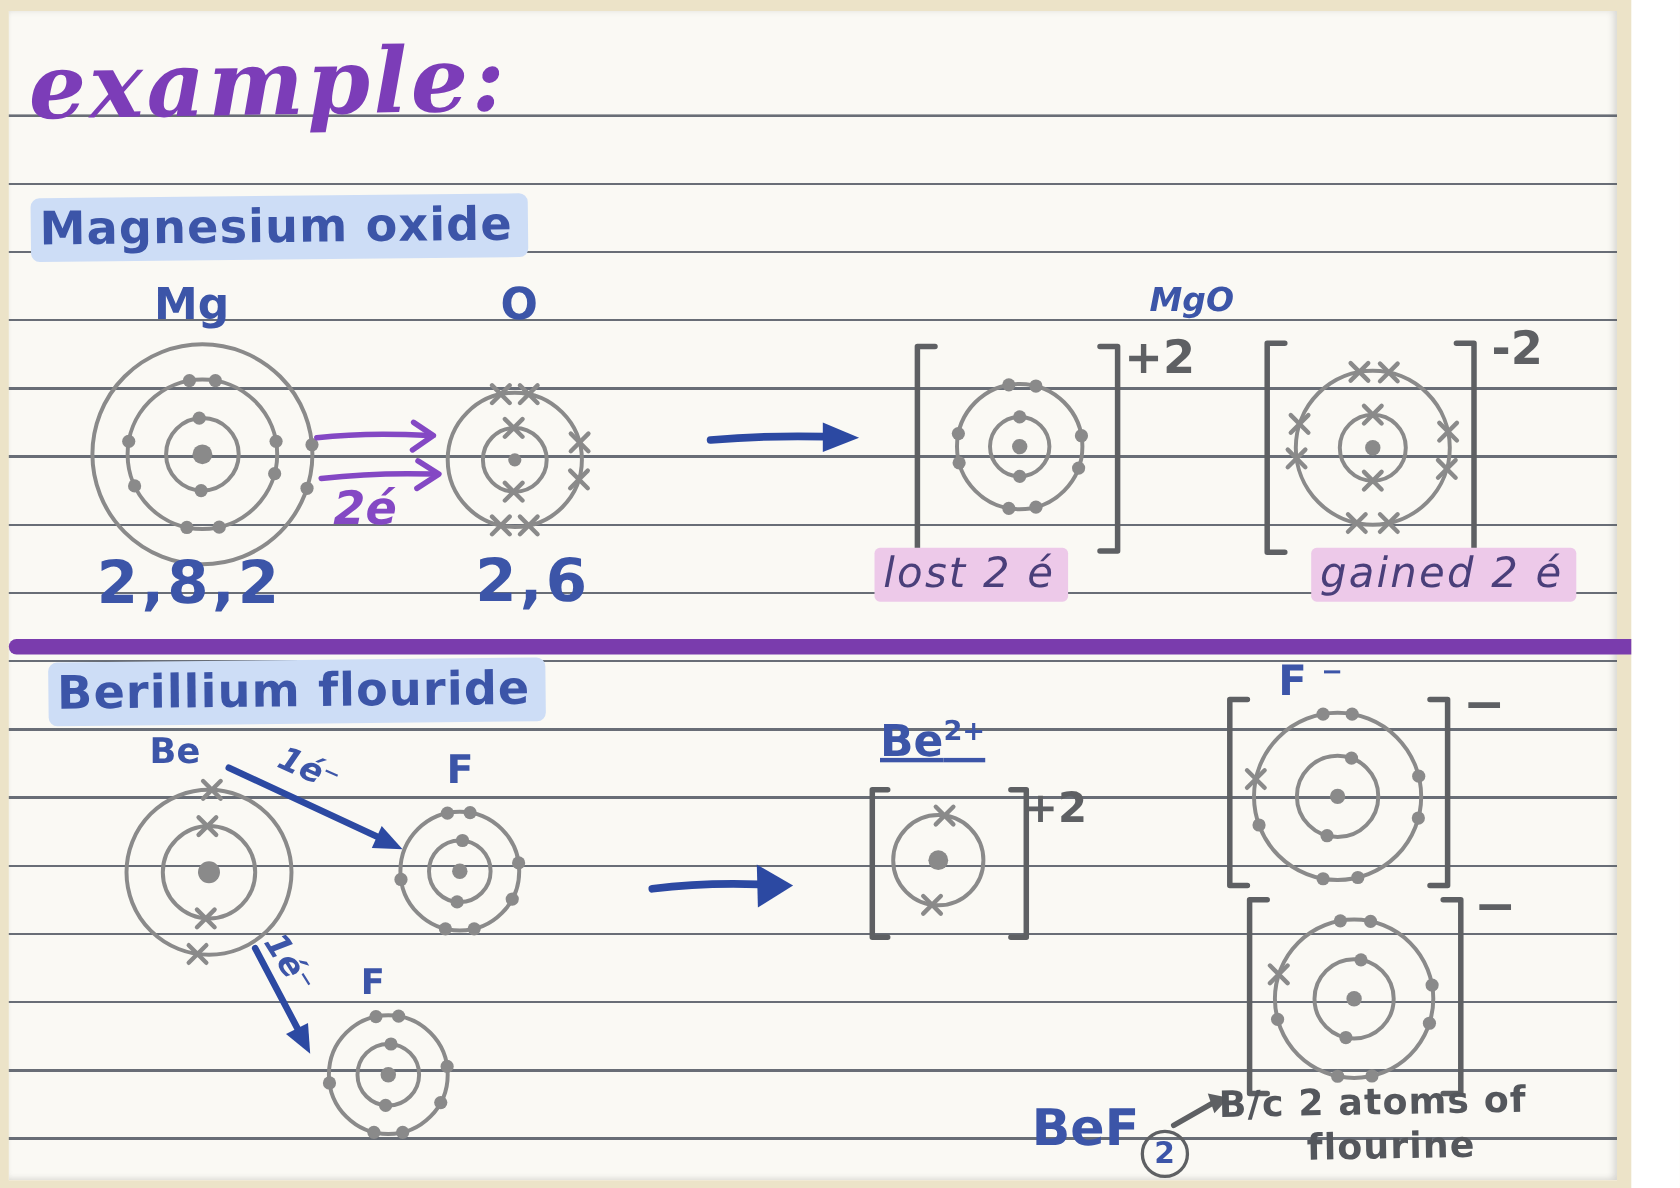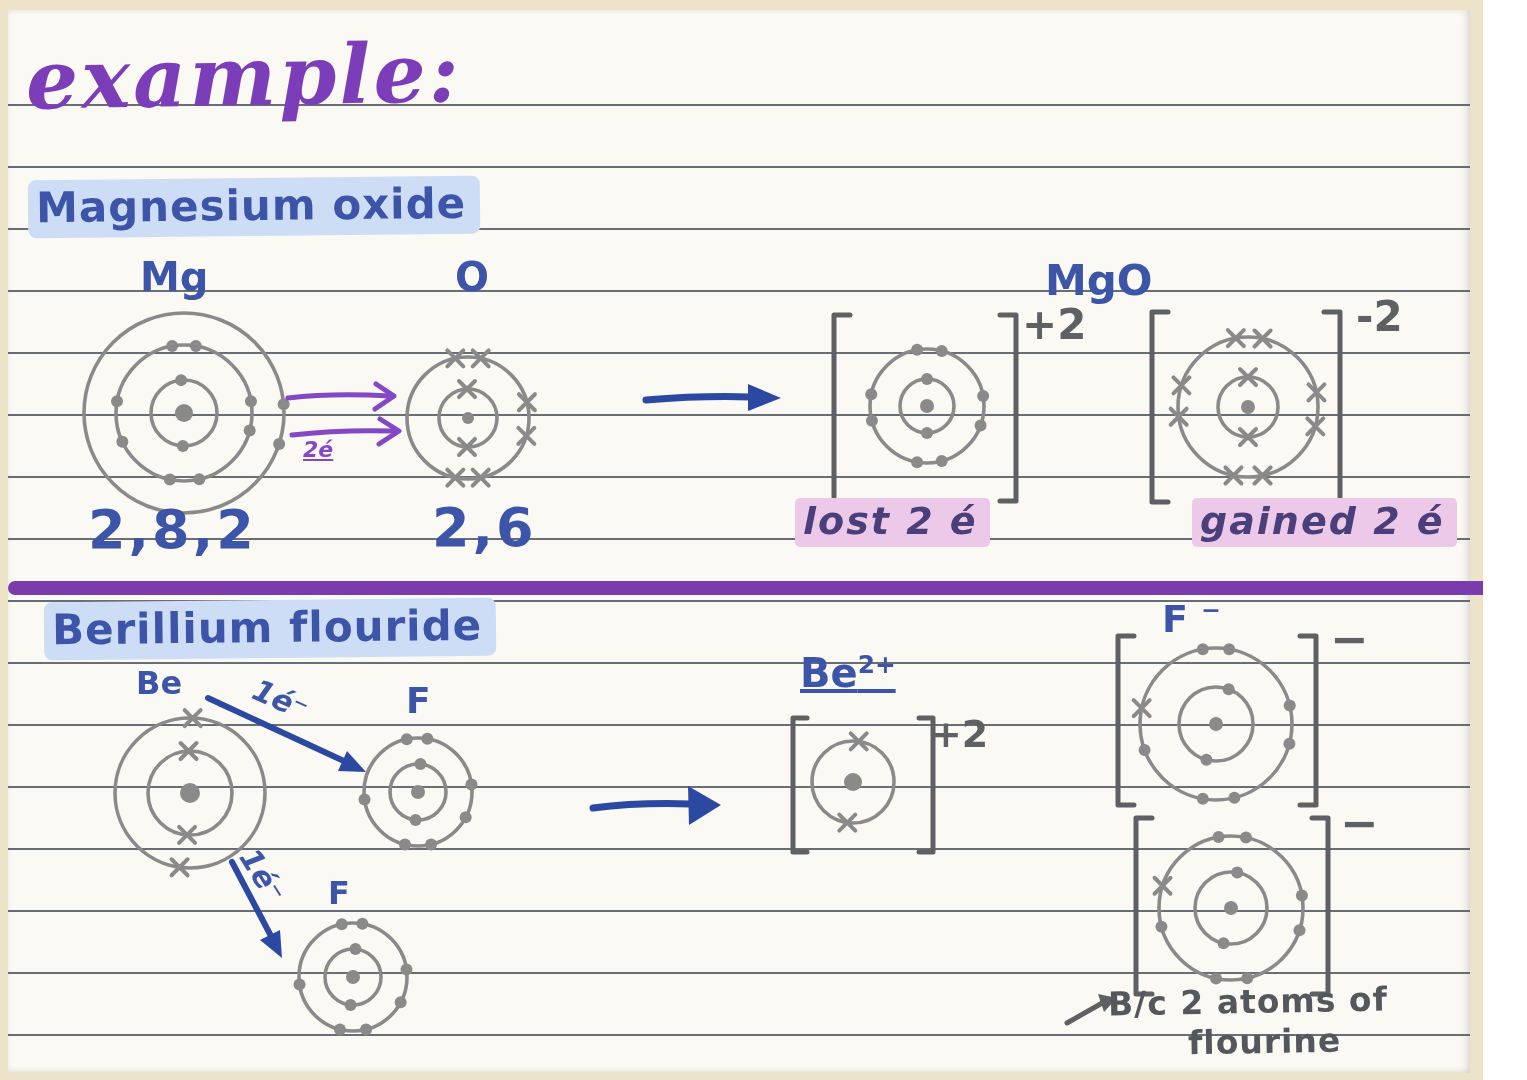--- a/index.html
+++ b/index.html
@@ -12,21 +12,21 @@
         opacity:.85;}
   .abs{position:absolute;}
   .script-title{font-family:"DejaVu Serif",serif;font-style:italic;font-weight:bold;
         font-size:82px;color:var(--ink_purple);letter-spacing:3px;transform:rotate(-1deg);}
   .hl-heading{display:inline-block;background:var(--highlight_blue);color:var(--ink_blue);
         font-size:42px;font-weight:bold;letter-spacing:1px;padding:3px 14px 6px 8px;
         border-radius:8px;transform:rotate(-0.6deg);}
   .ink{color:var(--ink_blue);font-weight:bold;}
   .pencil-text{color:var(--pencil_dark);font-weight:bold;}
   .pink-note{display:inline-block;background:var(--highlight_pink);color:var(--note_ink);
-        font-size:38px;font-weight:bold;font-style:italic;letter-spacing:2px;
+        font-size:38px;font-weight:normal;font-style:italic;letter-spacing:2px;
         padding:1px 12px 4px 8px;border-radius:5px;}
   .divider{background:var(--divider);border-radius:7px;}
   .charge{font-size:42px;}
   .cfg{font-size:54px;letter-spacing:3px;}
   .elem{font-size:40px;}
   .e-label{font-size:30px;font-style:italic;}
   sup{font-size:62%;}
   svg{overflow:visible;}
   svg path,svg line{fill:none;stroke-linecap:round;stroke-linejoin:round;}
   .p-stroke{stroke:var(--arrow_purple);}
@@ -70,21 +70,21 @@
       <circle cx="106" cy="110" r="9" fill="#8a8a8a"></circle>
     </svg>
   <div class="abs ink cfg" style="left:88px;top:498px;">2,8,2</div>
 
   <svg class="abs" style="left:282px;top:378px;" width="130" height="72">
     <path class="p-stroke" stroke-width="5" d="M6 20 C40 16,75 16,108 18"></path>
     <path class="p-stroke" stroke-width="5" d="M94 6 L112 18 L93 31"></path>
     <path class="p-stroke" stroke-width="5" d="M10 57 C45 53,80 52,112 53"></path>
     <path class="p-stroke" stroke-width="5" d="M98 41 L117 53 L97 66"></path>
   </svg>
-  <div class="abs e-label" style="left:303px;top:437px;color:var(--arrow_purple);font-size:22px;font-weight:bold;text-decoration:underline;">2é</div>
+  <div class="abs e-label" style="left:303px;top:437px;color:var(--arrow_purple);font-size:42px;font-weight:bold;">2é</div>
 
   <div class="abs ink elem" style="left:455px;top:254px;">O</div>
   <svg class="abs" style="left:395px;top:345px;" width="150" height="150">
       <circle cx="73" cy="73" r="29" fill="none" stroke="#8a8a8a" stroke-width="3.6"></circle>
       <path d="M63.98791459562747 36.01766601644623 L79.98791459562747 52.01766601644623 M63.98791459562747 52.01766601644623 L79.98791459562747 36.01766601644623" stroke="#8a8a8a" stroke-width="4" stroke-linecap="round" fill="none"></path>
       <path d="M63.98791459562747 93.98233398355377 L79.98791459562747 109.98233398355377 M63.98791459562747 109.98233398355377 L79.98791459562747 93.98233398355377" stroke="#8a8a8a" stroke-width="4" stroke-linecap="round" fill="none"></path>
       <circle cx="73" cy="73" r="61" fill="none" stroke="#8a8a8a" stroke-width="3.6"></circle>
       <path d="M77.68261313988333 5.33299635523786 L93.68261313988333 21.33299635523786 M77.68261313988333 21.33299635523786 L93.68261313988333 5.33299635523786" stroke="#8a8a8a" stroke-width="4" stroke-linecap="round" fill="none"></path>
       <path d="M52.317386860116684 5.332996355237853 L68.31738686011668 21.332996355237853 M52.317386860116684 21.332996355237853 L68.31738686011668 5.332996355237853" stroke="#8a8a8a" stroke-width="4" stroke-linecap="round" fill="none"></path>
       <path d="M123.92147540363317 49.21203824874624 L139.92147540363317 65.21203824874624 M123.92147540363317 65.21203824874624 L139.92147540363317 49.21203824874624" stroke="#8a8a8a" stroke-width="4" stroke-linecap="round" fill="none"></path>
@@ -93,21 +93,21 @@
       <path d="M77.68261313988333 124.66700364476213 L93.68261313988333 140.66700364476213 M77.68261313988333 140.66700364476213 L93.68261313988333 124.66700364476213" stroke="#8a8a8a" stroke-width="4" stroke-linecap="round" fill="none"></path>
       <circle cx="73" cy="73" r="6" fill="#8a8a8a"></circle>
     </svg>
   <div class="abs ink cfg" style="left:432px;top:496px;text-align:center;">2,6</div>
 
   <svg class="abs" style="left:638px;top:378px;" width="150" height="44">
     <path class="b-stroke" stroke-width="7" d="M8 22 C45 19,80 18,112 19"></path>
     <polygon class="b-fill" points="110,6 143,20 110,33"></polygon>
   </svg>
 
-  <div class="abs ink" style="left:1045px;top:256px;font-size:42px;">MgO</div>
+  <div class="abs ink" style="left:1045px;top:256px;font-size:30px;font-style:italic;">MgO</div>
 
   <svg class="abs" style="left:820px;top:303px;" width="215" height="210">
       <path d="M30 12 H14 V198 H30" fill="none" stroke="#5e6063" stroke-width="5" stroke-linecap="round" stroke-linejoin="round"></path>
       <path d="M180 12 H196 V198 H180" fill="none" stroke="#5e6063" stroke-width="5" stroke-linecap="round" stroke-linejoin="round"></path>
       <circle cx="107" cy="103" r="27" fill="none" stroke="#8a8a8a" stroke-width="3.6"></circle>
       <circle cx="107" cy="76" r="6" fill="#8a8a8a"></circle>
       <circle cx="107" cy="130" r="6" fill="#8a8a8a"></circle>
       <circle cx="107" cy="103" r="57" fill="none" stroke="#8a8a8a" stroke-width="3.6"></circle>
       <circle cx="121.75268557084368" cy="47.942227901523104" r="6" fill="#8a8a8a"></circle>
       <circle cx="97.10205387298497" cy="46.865958078304146" r="6" fill="#8a8a8a"></circle>
@@ -249,20 +249,21 @@
       <circle cx="173.90615821687896" cy="83.49733120798102" r="6" fill="#8a8a8a"></circle>
       <circle cx="171.47606917325106" cy="118.24922359499624" r="6" fill="#8a8a8a"></circle>
       <circle cx="33.45334050718708" cy="114.6349712473815" r="6" fill="#8a8a8a"></circle>
       <path d="M26.523930826748952 65.75077640500378 L42.52393082674895 81.75077640500378 M26.523930826748952 81.75077640500378 L42.52393082674895 65.75077640500378" stroke="#8a8a8a" stroke-width="4" stroke-linecap="round" fill="none"></path>
       <circle cx="88.0303582611213" cy="166.426627252834" r="6" fill="#8a8a8a"></circle>
       <circle cx="119.19647591275827" cy="166.15464466453693" r="6" fill="#8a8a8a"></circle>
       <circle cx="103" cy="96" r="7" fill="#8a8a8a"></circle>
     </svg>
   <div class="abs pencil-text" style="left:1340px;top:796px;font-size:46px;">−</div>
 
+  <div class="abs ink" style="left:938px;top:998px;font-size:46px;"><span>BeF</span><span class="circ2">2</span></div>
 
   <svg class="abs" style="left:1062px;top:990px;" width="60" height="40">
     <path class="g-stroke" stroke-width="5" d="M5 33 L42 12"></path>
     <polygon class="g-fill" points="36,4 55,8 42,22"></polygon>
   </svg>
 
   <div class="abs note-gray" style="left:1108px;top:982px;">B/c 2 atoms of</div>
   <div class="abs note-gray" style="left:1188px;top:1022px;">flourine</div>
 </div>
 

